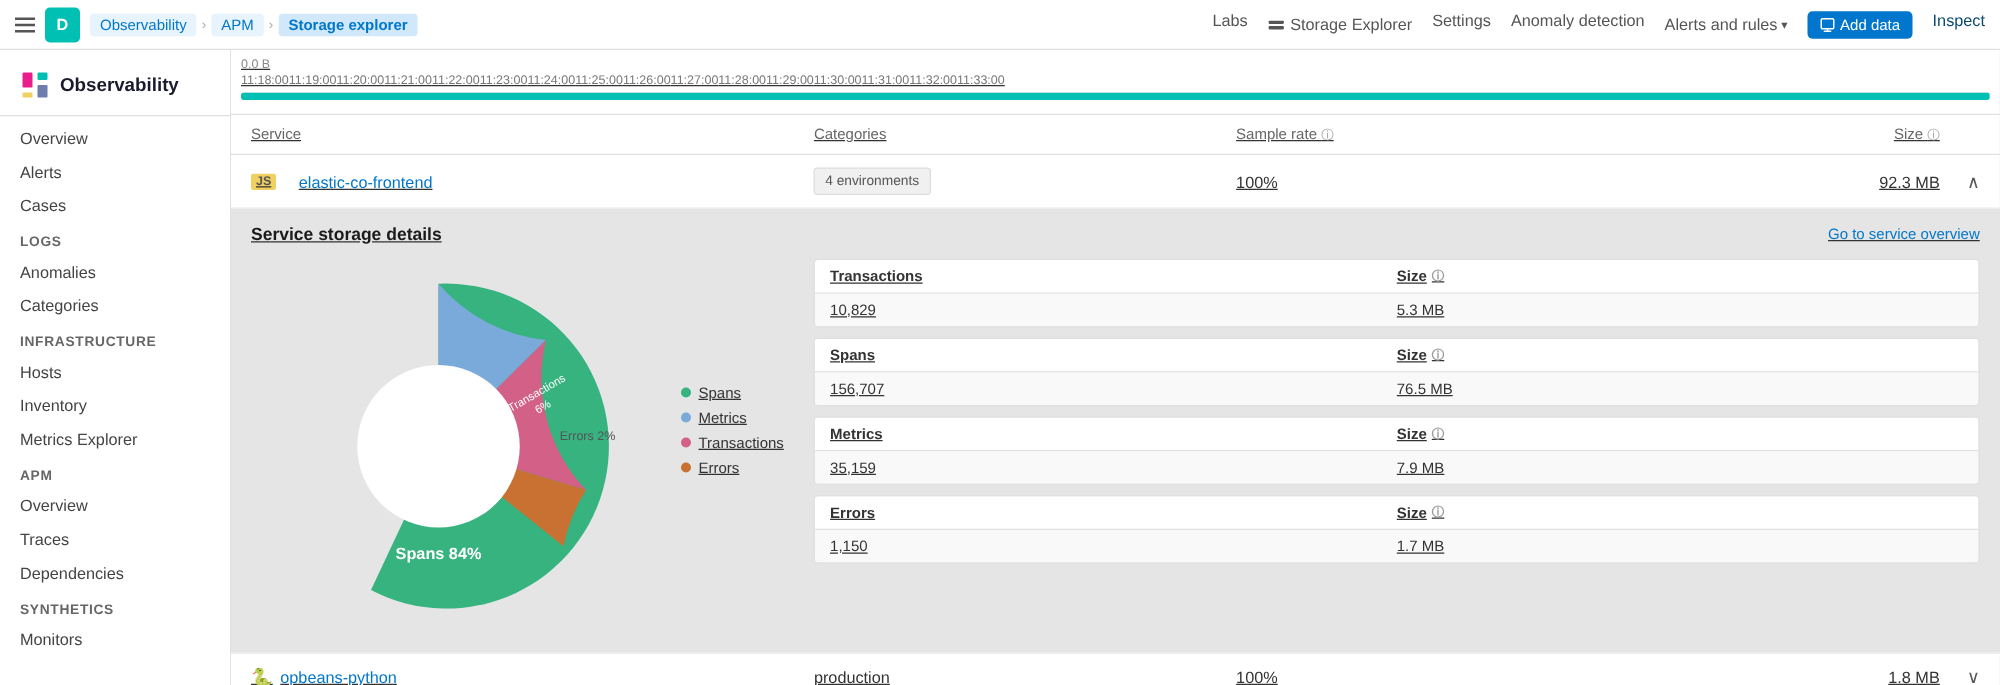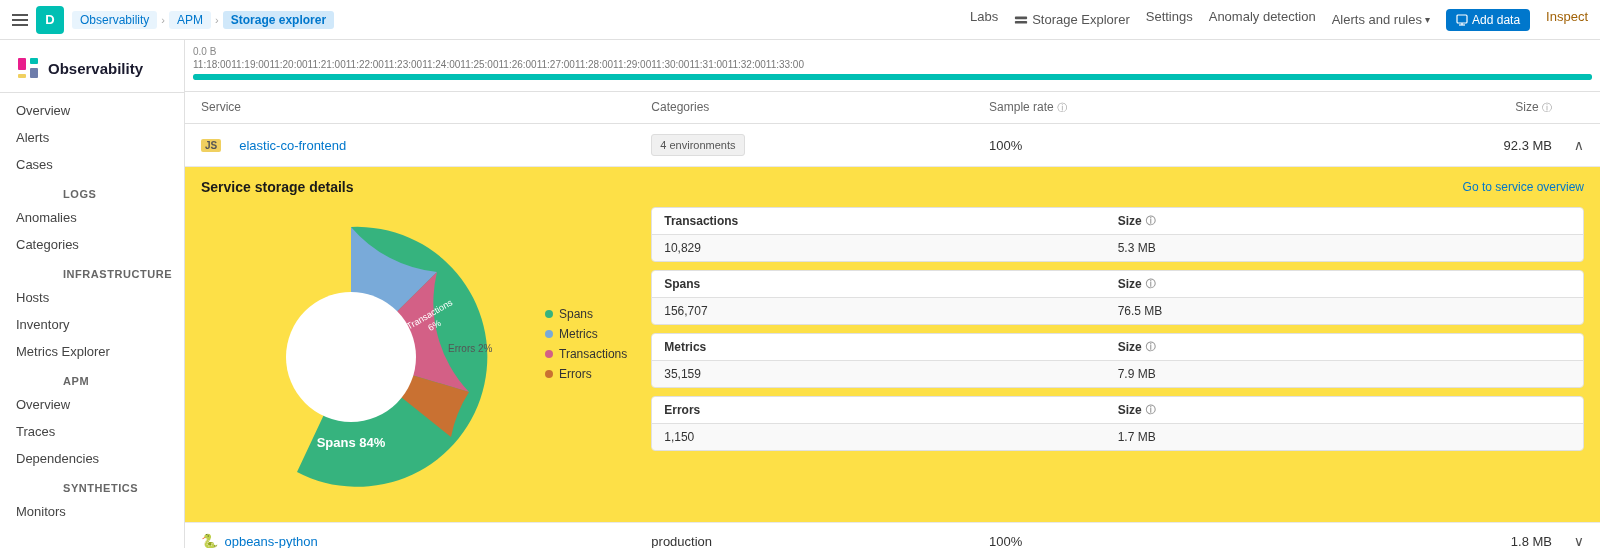--- a/index.html
+++ b/index.html
@@ -25,21 +25,21 @@
     .breadcrumb-item.active { background: #d0e8fa; font-weight: 600; }
     .breadcrumb-sep { color: #aaa; font-size: 11px; }
     .nav-right { margin-left: auto; display: flex; gap: 16px; }
     .nav-link { color: #555; font-size: 13px; cursor: pointer; text-decoration: none; }
     .storage-explorer-link { display: flex; align-items: center; gap: 4px; color: #555; font-size: 13px; cursor: pointer; }
     .alerts-rules { display: flex; align-items: center; gap: 3px; color: #555; font-size: 13px; cursor: pointer; }
     .add-data-btn {
       background: #0077cc; color: #fff; border: none; border-radius: 4px;
       padding: 4px 10px; font-size: 12px; cursor: pointer; display: flex; align-items: center; gap: 4px;
     }
-    .inspect-link { color: #a16207; font-size: 13px; cursor: pointer; }
+    .inspect-link { color: #0c4a6e; font-size: 13px; cursor: pointer; }
 
     
     .main-layout { display: flex; flex: 1; overflow: hidden; }
 
     
     .sidebar {
       width: 185px; flex-shrink: 0; background: #fff; border-right: 1px solid #e0e0e0;
       overflow-y: auto; padding: 8px 0;
     }
     .sidebar-brand {
@@ -47,25 +47,25 @@
       border-bottom: 1px solid #e0e0e0; margin-bottom: 4px;
     }
     .brand-icon { width: 24px; height: 24px; }
     .brand-name { font-size: 15px; font-weight: 600; color: #1a1a2e; }
     .sidebar-item {
       padding: 6px 16px; cursor: pointer; color: #444; font-size: 13px;
       display: flex; align-items: center;
     }
     .sidebar-section-label {
       padding: 10px 16px 4px; font-size: 11px; font-weight: 700;
-      color: #666; text-transform: uppercase; letter-spacing: 0.05em; margin-left: 47px;
-    }
-
-    
-    .content { flex: 1; overflow-y: auto; background: #fde047; }
+      color: #666; text-transform: uppercase; letter-spacing: 0.05em;
+    }
+
+    
+    .content { flex: 1; overflow-y: auto; background: #e5e5e5; text-decoration: underline; }
 
     
     .timeline-bar {
       height: 52px; background: #fff; border-bottom: 1px solid #e0e0e0;
       position: relative; padding: 4px 0 0;
     }
     .timeline-labels {
       display: flex; padding: 0 8px; font-size: 10px; color: #777;
       justify-content: flex-start;
     }

